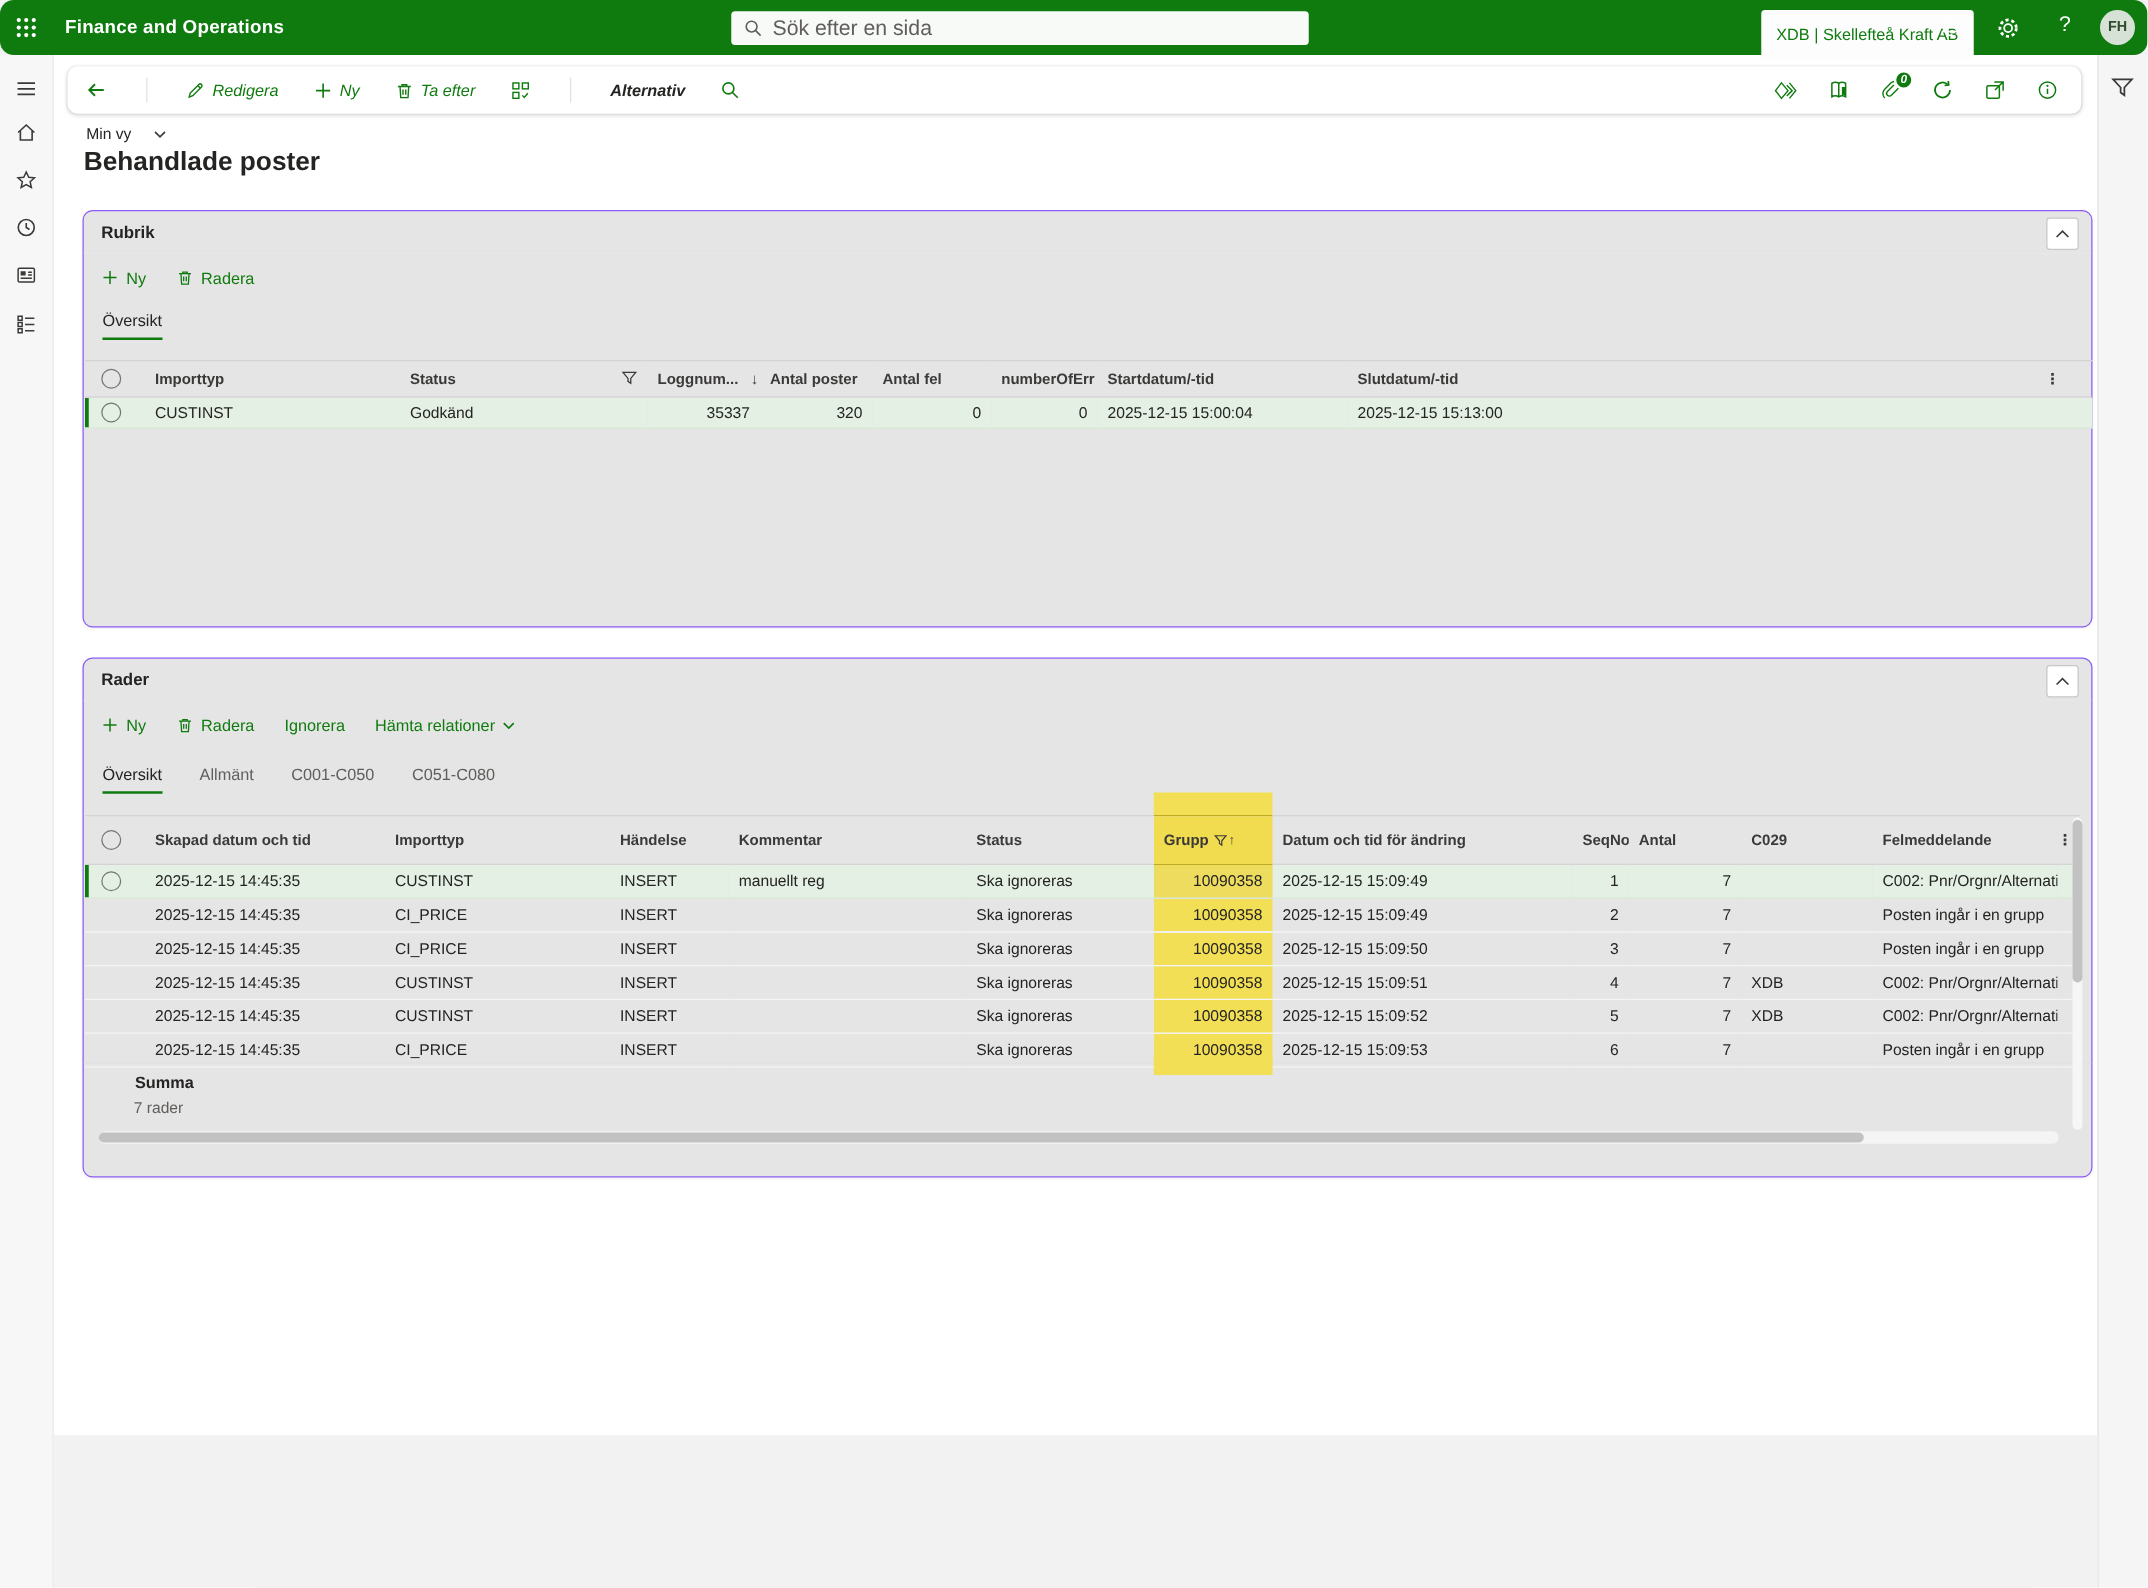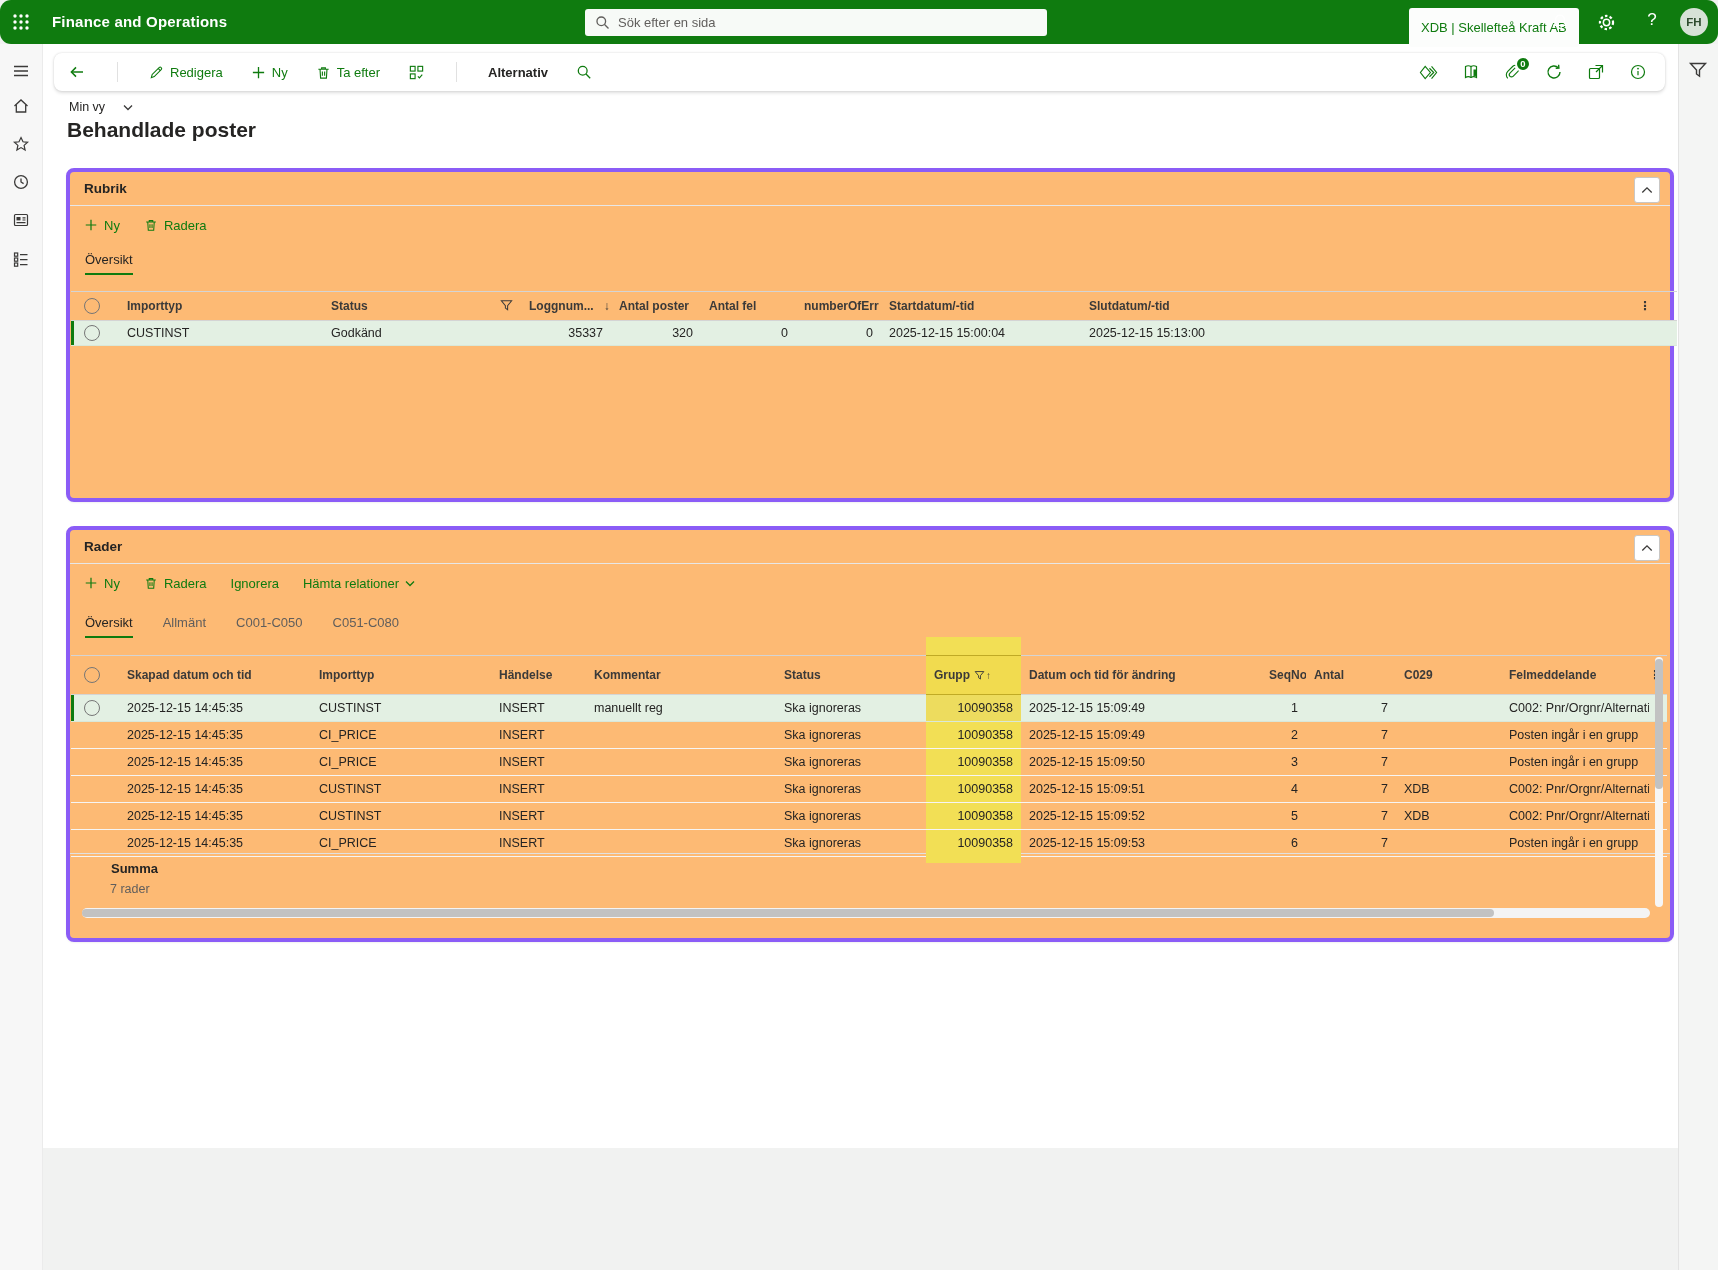--- a/index.html
+++ b/index.html
@@ -4,56 +4,56 @@
 <style>
   * { margin:0; padding:0; box-sizing:border-box; }
   html,body { width:1718px; height:1270px; }
   body { font-family:"Liberation Sans","DejaVu Sans",sans-serif; background:#f1f2f1; position:relative; overflow:hidden; color:#252423; }
 
   
   .topbar { position:absolute; left:0; top:0; width:1718px; height:44px; background:#0F7B0F; color:#fff; z-index:30;border-radius:11px; }
   .waffle { position:absolute; left:11px; top:12px; width:20px; height:20px; display:flex; align-items:center; justify-content:center; }
   .app-title { position:absolute; left:52px; top:0; line-height:44px; font-size:15px; font-weight:700; letter-spacing:.2px; }
   .searchbox { position:absolute; left:585px; top:9px; width:462px; height:27px; background:#f7faf7; border-radius:3px; display:flex; align-items:center; padding:0 10px; gap:8px; }
-  .searchbox input { border:none; outline:none; background:transparent; font-size:13px; color:#3b3a39; width:100%; font-family:inherit; }
+  .searchbox input { border:none; outline:none; background:transparent; font-size:17px; color:#3b3a39; width:100%; font-family:inherit; }
   .searchbox input::placeholder { color:#605e5c; opacity:1; }
   .company-badge { position:absolute; left:1409px; top:8px; height:39px; background:#fcfdfc; border-radius:3px; color:#0F7B0F; font-size:13px; display:flex; align-items:center; padding:0 12px; }
   .tb-icon { position:absolute; top:12px; width:20px; height:20px; display:flex; align-items:center; justify-content:center; font-size:16px; }
   .tb-bell { left:1550px; }
   .tb-gear { left:1596px; }
   .tb-help { left:1642px; top:10px; font-size:17px; font-weight:400; }
   .avatar { position:absolute; left:1680px; top:8px; width:28px; height:28px; border-radius:50%; background:#d7e2d7; color:#2f4b2f; font-weight:700; font-size:11.5px; display:flex; align-items:center; justify-content:center; }
 
   
   .sidenav { position:absolute; left:0; top:44px; width:43px; height:1226px; background:#f7f7f7; border-right:1px solid #ebebeb; z-index:20; }
   .nav-icon { position:absolute; left:0; width:42px; height:30px; display:flex; align-items:center; justify-content:center; color:#3b3a39; }
 
   
   .main { position:absolute; left:43px; top:44px; width:1635px; height:1104px; background:#ffffff; z-index:1; }
   .right-rail { position:absolute; left:1678px; top:44px; width:40px; height:1226px; background:#f4f5f4; border-left:1px solid #e3e3e3; z-index:2; }
   .rail-filter { position:absolute; left:9px; top:16px; width:22px; height:22px; }
   .bottom-strip { position:absolute; left:43px; top:1148px; width:1635px; height:122px; background:#f1f2f1; z-index:2; }
 
   
   .action-pane { position:absolute; left:11px; top:9px; width:1611px; height:38px; background:#fff; border-radius:8px;
-    box-shadow:0 1.6px 3.6px rgba(0,0,0,.13), 0 0 2px rgba(0,0,0,.11); display:flex; align-items:center; padding:0 14px; gap:28px; z-index:5; }
+    box-shadow:0 1.6px 3.6px rgba(0,0,0,.13), 0 0 2px rgba(0,0,0,.11); display:flex; align-items:center; padding:0 14px; gap:28px; z-index:5;font-style:italic; }
   .cmd { display:flex; align-items:center; gap:6px; color:#0F7B0F; font-size:13px; white-space:nowrap; }
   .cmd.dark { color:#252423; font-weight:700; }
   .icon-btn { display:flex; align-items:center; justify-content:center; }
   .sep { width:1px; height:20px; background:#e1e1e1; margin:0 3px; }
   .ap-right { margin-left:auto; display:flex; align-items:center; gap:24px; padding-right:4px; }
   .attach { position:relative; display:flex; }
   .attach .cnt { position:absolute; top:-8px; right:-10px; background:#0F7B0F; color:#fff; border-radius:50%; width:16px; height:16px; font-size:9.5px; display:flex; align-items:center; justify-content:center; border:2px solid #fff; font-weight:700; }
 
   
   .view-row { position:absolute; left:26px; top:56px; display:flex; align-items:center; gap:18px; font-size:12.5px; color:#252423; z-index:4; }
   .page-title { position:absolute; left:24px; top:74px; font-size:21px; font-weight:700; color:#252423; z-index:4; }
 
   
-  .card { position:absolute; background:#fdba74; border:4px solid #8b5cf6; border-radius:8px; box-shadow:0 1px 2px rgba(0,0,0,.06); z-index:4; }
+  .card { position:absolute; background:#e5e5e5; border:1px solid #8b5cf6; border-radius:8px; box-shadow:0 1px 2px rgba(0,0,0,.06); z-index:4; }
   #card-rubrik { left:23px; top:124px; width:1608px; height:334px; }
   #card-rader  { left:23px; top:482px; width:1608px; height:416px; }
   .card-title { position:absolute; left:14px; top:9px; font-size:13.5px; font-weight:700; color:#252423; }
   .collapse-btn { position:absolute; right:10px; top:5px; width:26px; height:26px; border:1px solid #c9c7c5; border-radius:3px; background:#fff; display:flex; align-items:center; justify-content:center; }
   .card-divider { position:absolute; left:0; top:33px; width:100%; height:1px; background:#e7e7e7; }
   .card-toolbar { position:absolute; left:14px; top:42px; display:flex; gap:24px; align-items:center; height:22px; }
   .tabs { position:absolute; left:15px; display:flex; gap:30px; }
   #card-rubrik .tabs { top:80px; }
   #card-rader .tabs { top:85px; }
   .tab { font-size:13px; color:#605e5c; padding-bottom:6px; }

